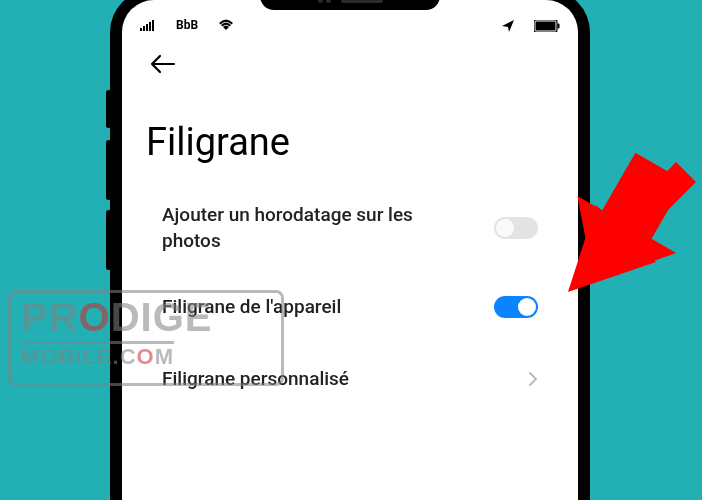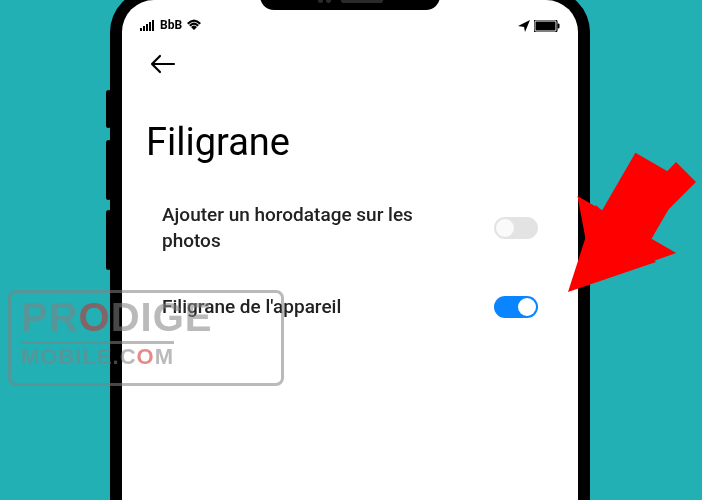--- a/index.html
+++ b/index.html
@@ -61,21 +61,21 @@
   
   .statusbar {
     height: 34px;
     display: flex;
     justify-content: space-between;
     align-items: flex-end;
     padding: 0 18px 2px;
     font-size: 12px;
     font-weight: 700;
   }
-  .status-left, .status-right { display: flex; align-items: center; gap: 4px; }
+  .status-left, .status-right { display: flex; align-items: center; gap: 20px; }
   
   .header {
     padding: 14px 24px 4px;
   }
   .back {
     font-size: 26px;
     line-height: 1;
     cursor: pointer;
     display: inline-block;
     padding: 4px;
@@ -210,20 +210,28 @@
         </div>
     </div>
 
     <div class="row">
       <div class="row-label">Filigrane de l'appareil</div>
       <div class="toggle on">
           <div class="knob"></div>
         </div>
     </div>
 
+    <div class="row">
+      <div class="row-label">Filigrane personnalisé</div>
+      <span class="chevron">
+        <svg width="10" height="16" viewBox="0 0 10 16">
+            <path d="M2 2 L8 8 L2 14" stroke="#bbb" stroke-width="2" fill="none" stroke-linecap="round"></path>
+          </svg>
+      </span>
+    </div>
 
   </div>
 </div>
 
 <svg class="arrow" width="140" height="170" viewBox="0 0 140 170">
   <g transform="rotate(30 70 85)">
     <polygon points="60,20 120,20 120,90 150,90 90,160 30,90 60,90" fill="#ff0000" transform="translate(-20,-10) scale(0.95)"></polygon>
   </g>
 
   <polygon points="120,12 140,32 80,92 100,112 12,142 40,55 60,75" fill="#ff0000"></polygon>

